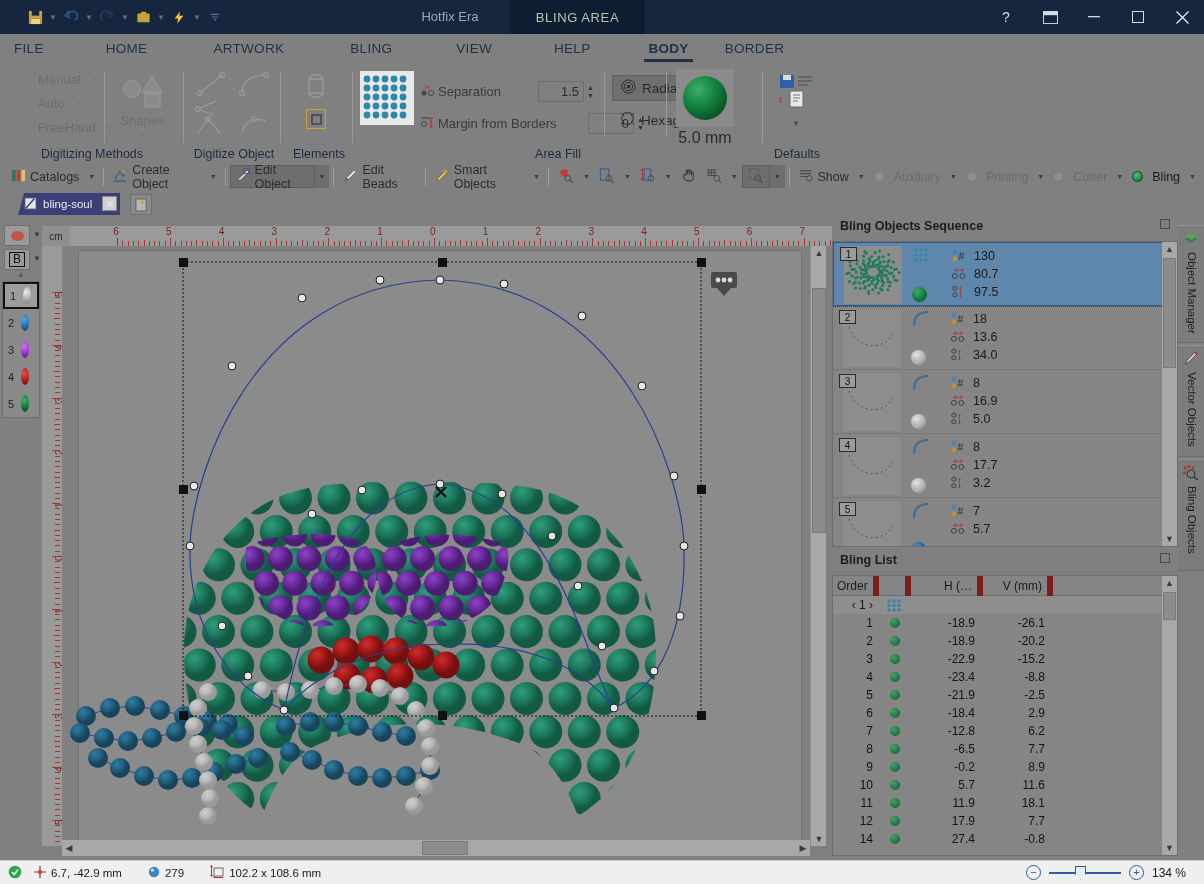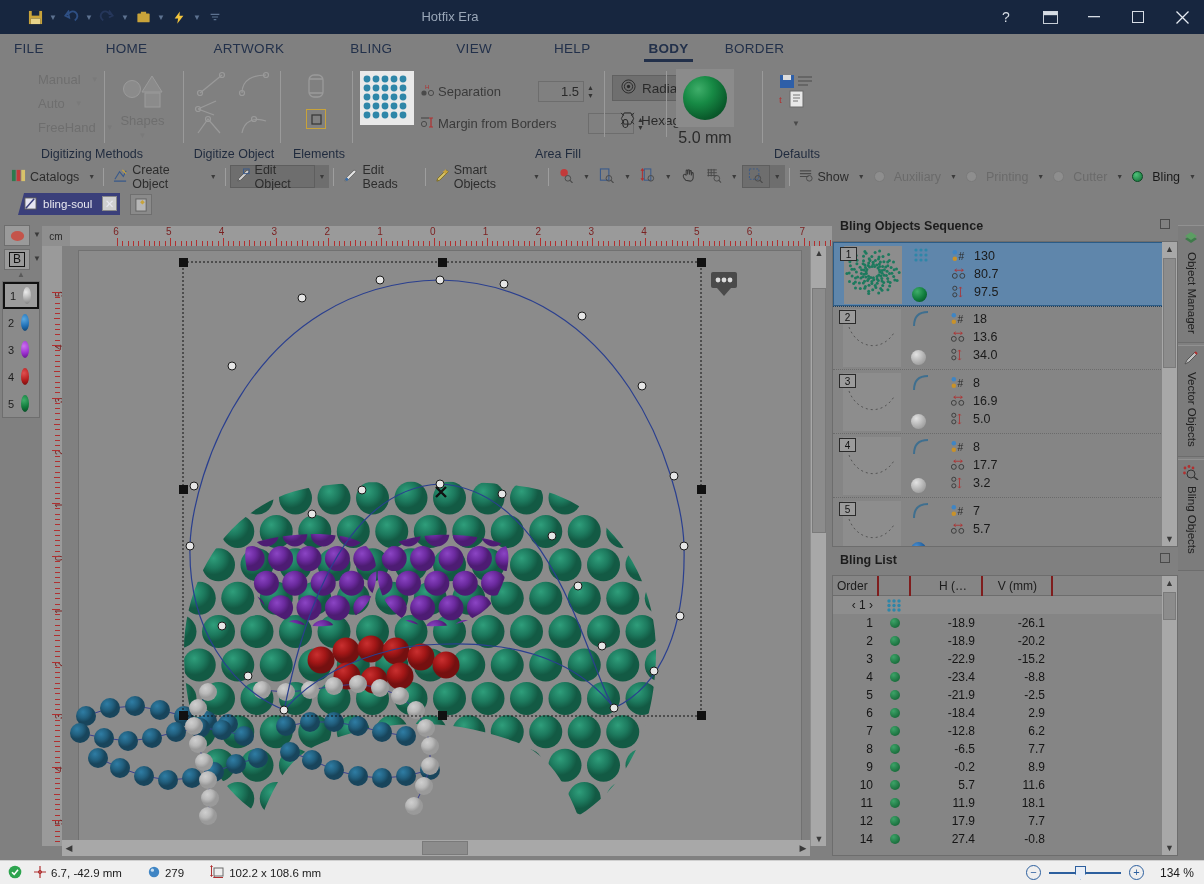--- a/index.html
+++ b/index.html
@@ -162,21 +162,21 @@
   .bos-thumb{ position:absolute; left:10px; top:3px; width:58px; height:58px;
     background:#8d8d8d; }
   .bos-icons{ position:absolute; left:78px; top:4px; width:32px; height:56px; }
   .bos-stats{ position:absolute; left:118px; top:4px; }
   .bos-line{ height:18px; display:flex; align-items:center; gap:7px;
     color:#1a1a1a; font-size:12.5px; }
   .stat-ic{ width:15px; height:14px; }
 
   .bl-head{ height:20px; display:flex; align-items:center; color:#1c1c1c; font-size:12px;
     border-bottom:1px solid #6d6d6d; }
-  .bl-head div{ border-right:2px solid #7f1d1d; height:20px; line-height:20px; padding-right:14px; }
+  .bl-head div{ border-right:6px solid #7f1d1d; height:20px; line-height:20px; padding-right:5px; }
   .bl-group{ height:18px; background:#8e8e8e; display:flex; align-items:center;
     color:#1a1a1a; font-size:12px; }
   .bl-row{ height:18px; display:flex; align-items:center; color:#141414; font-size:12px; }
   .bl-row .o{ width:46px; text-align:right; padding-right:6px; }
   .bl-row .b{ width:32px; display:flex; justify-content:center; }
   .bl-row .h{ width:72px; text-align:right; padding-right:8px; }
   .bl-row .v{ width:70px; text-align:right; padding-right:8px; }
   .minibead{ width:10px; height:10px; border-radius:50%;
     background:radial-gradient(circle at 35% 30%,#3da368,#0c5a2c); }
 
@@ -242,20 +242,21 @@
           </svg>
       </div>
       <div class="qat-caret">▼</div>
       <div class="qat-btn">
         <svg width="14" height="14" viewBox="0 0 16 16">
             <path d="M3 5 H13 M4.5 8 H11.5 M6.5 11 H9.5" stroke="#5d7290" stroke-width="1.4"></path>
           </svg>
       </div>
     </div>
     <div class="title-txt">Hotfix Era</div>
+    <div class="tab-bling">BLING AREA</div>
     <div class="win-btns">
       <div class="win-btn">?</div>
       <div class="win-btn">
         <svg width="15" height="13" viewBox="0 0 16 14">
             <rect x="0.5" y="0.5" width="15" height="13" fill="none" stroke="#d6dce4"></rect>
             <rect x="0.5" y="0.5" width="15" height="4" fill="#d6dce4"></rect>
           </svg>
       </div>
       <div class="win-btn">
         <svg width="12" height="2" viewBox="0 0 12 2">
@@ -1960,16 +1961,16 @@
           </svg>
       </span>
       <span>102.2 x 108.6 mm</span>
     </div>
     <div class="st-right">
       <div class="zbtn">−</div>
       <div class="ztrack">
         <div class="zhandle"></div>
       </div>
       <div class="zbtn">+</div>
-      <div style="color:#1a1a1a;font-size:12px;min-width:42px;text-align:right">134 %</div>
+      <div style="color:#1a1a1a;font-size:12px;min-width:42px;text-align:left">134 %</div>
     </div>
   </div>
 </div>
 
 </body></html>

